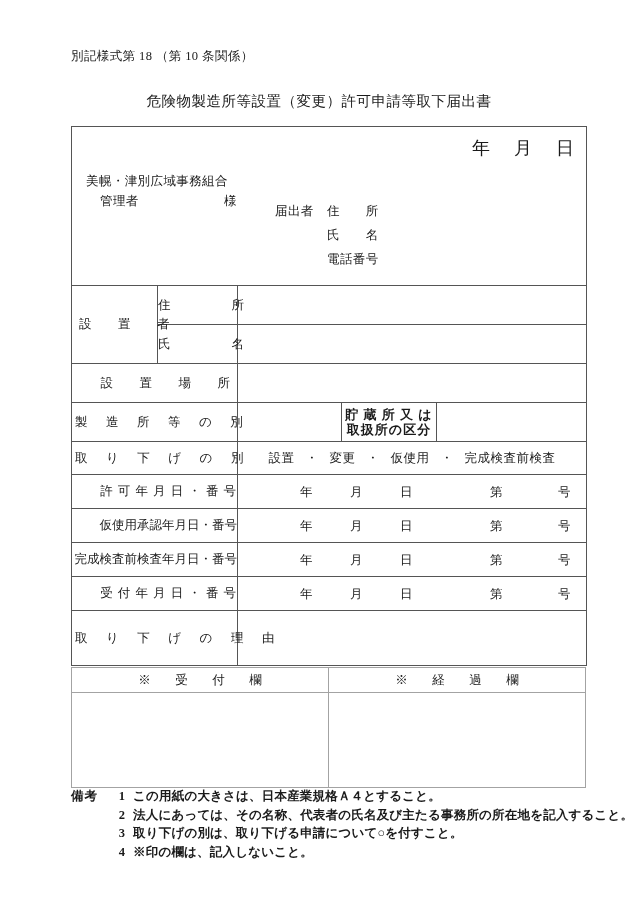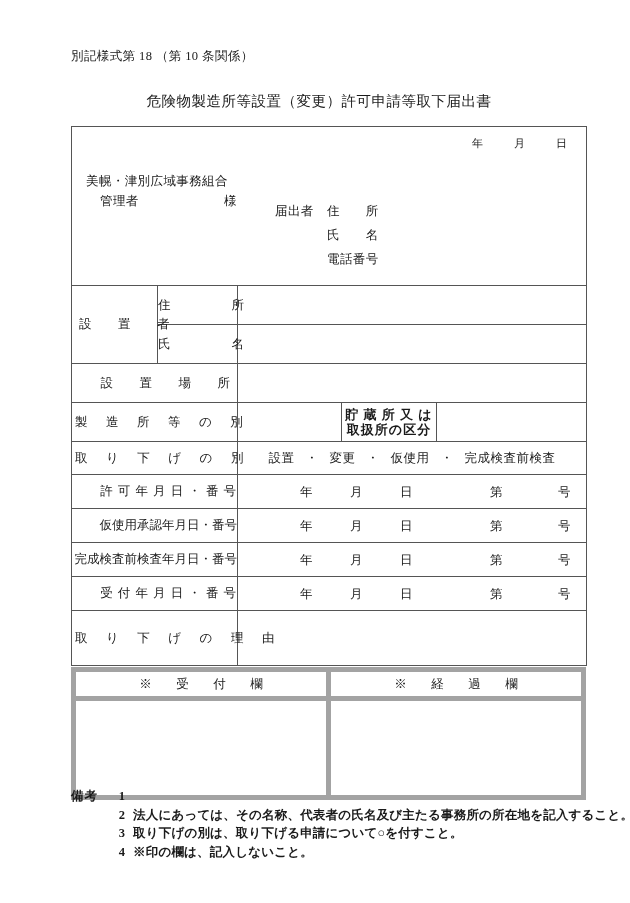--- a/index.html
+++ b/index.html
@@ -62,21 +62,21 @@
 
   
   .addr-cell {
     height: 158px;
     position: relative;
   }
   .date-line {
     position: absolute;
     right: 16px;
     top: 9px;
-    font-size: 11px;
+    font-size: 18px;
     letter-spacing: 0.5px;
     font-family: Liberation Mono, monospace;
   }
   .date-line span { display: inline-block; }
   .dl-y { width: 42px; text-align: left; }
   .dl-m { width: 42px; text-align: left; }
   .dl-d { width: 14px; text-align: left; }
 
   .org-block {
     position: absolute;
@@ -183,21 +183,21 @@
   .bottom-table {
     position: absolute;
     left: 71px;
     top: 667px;
     width: 515px;
     border-collapse: collapse;
     table-layout: fixed;
     font-size: 12.5px;
   }
   .bottom-table td {
-    border: 5px solid #a3a3a3;
+    border: 1px solid #a3a3a3;
     padding: 0;
     vertical-align: middle;
   }
   .bt-head {
     height: 24px;
     text-align: center;
     letter-spacing: 6px;
     text-indent: 6px;
     white-space: nowrap;
   }
@@ -381,20 +381,21 @@
       <td class="bt-body"></td>
       <td class="bt-body"></td>
     </tr>
   </tbody>
     </table>
 
   <div class="remarks">
     <div class="rm-row">
       <span class="rm-kw">備考</span>
       <span class="rm-num">1</span>
+      <span class="rm-txt">この用紙の大きさは、日本産業規格Ａ４とすること。</span>
     </div>
     <div class="rm-row">
       <span class="rm-kw"></span>
       <span class="rm-num">2</span>
       <span class="rm-txt">法人にあっては、その名称、代表者の氏名及び主たる事務所の所在地を記入すること。</span>
     </div>
     <div class="rm-row">
       <span class="rm-kw"></span>
       <span class="rm-num">3</span>
       <span class="rm-txt">取り下げの別は、取り下げる申請について○を付すこと。</span>

